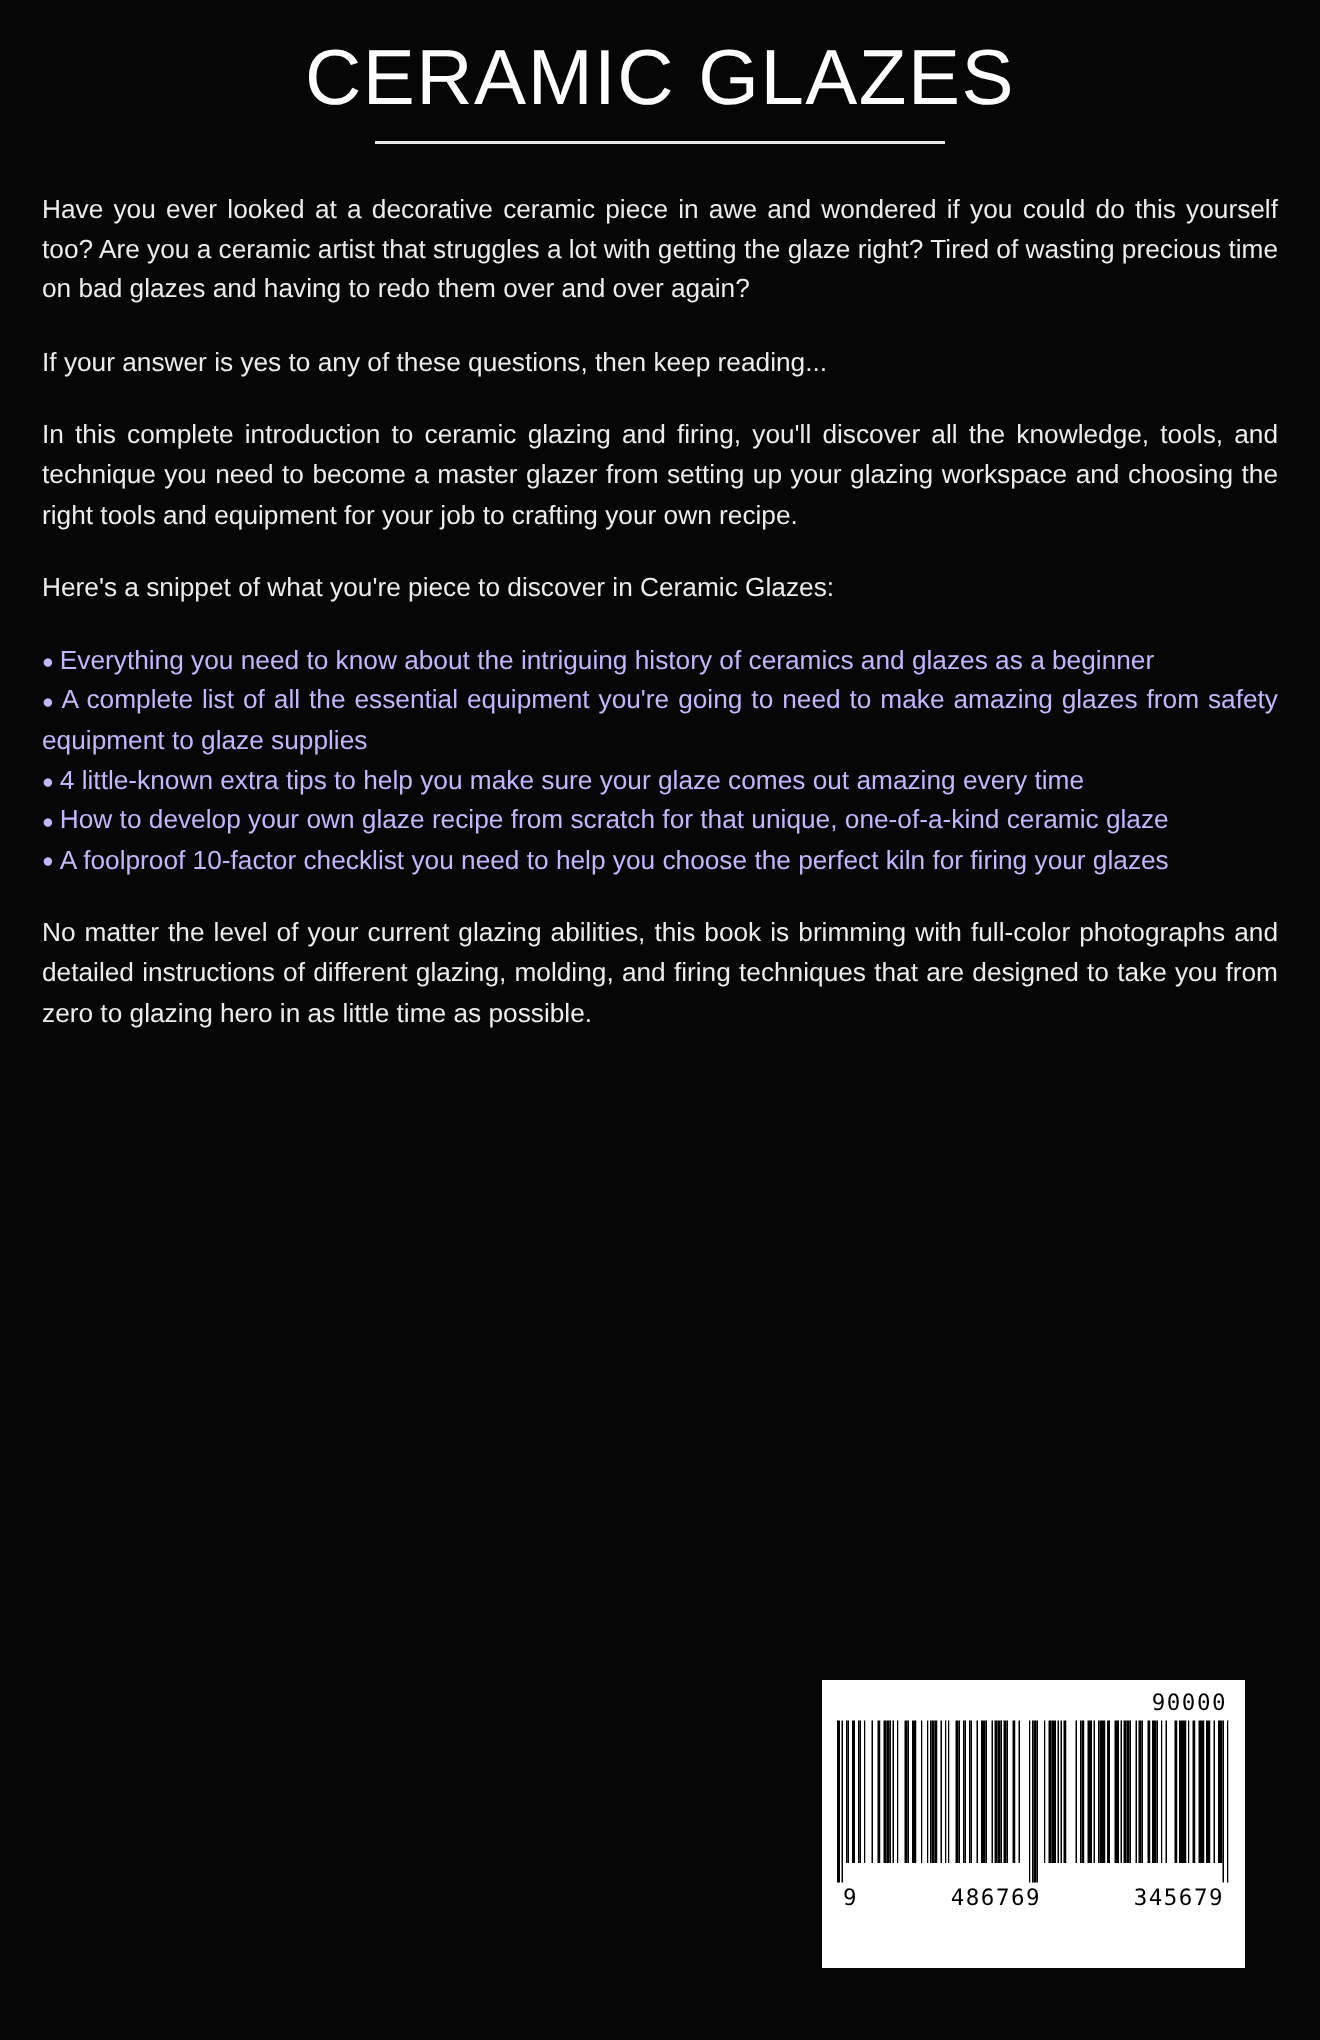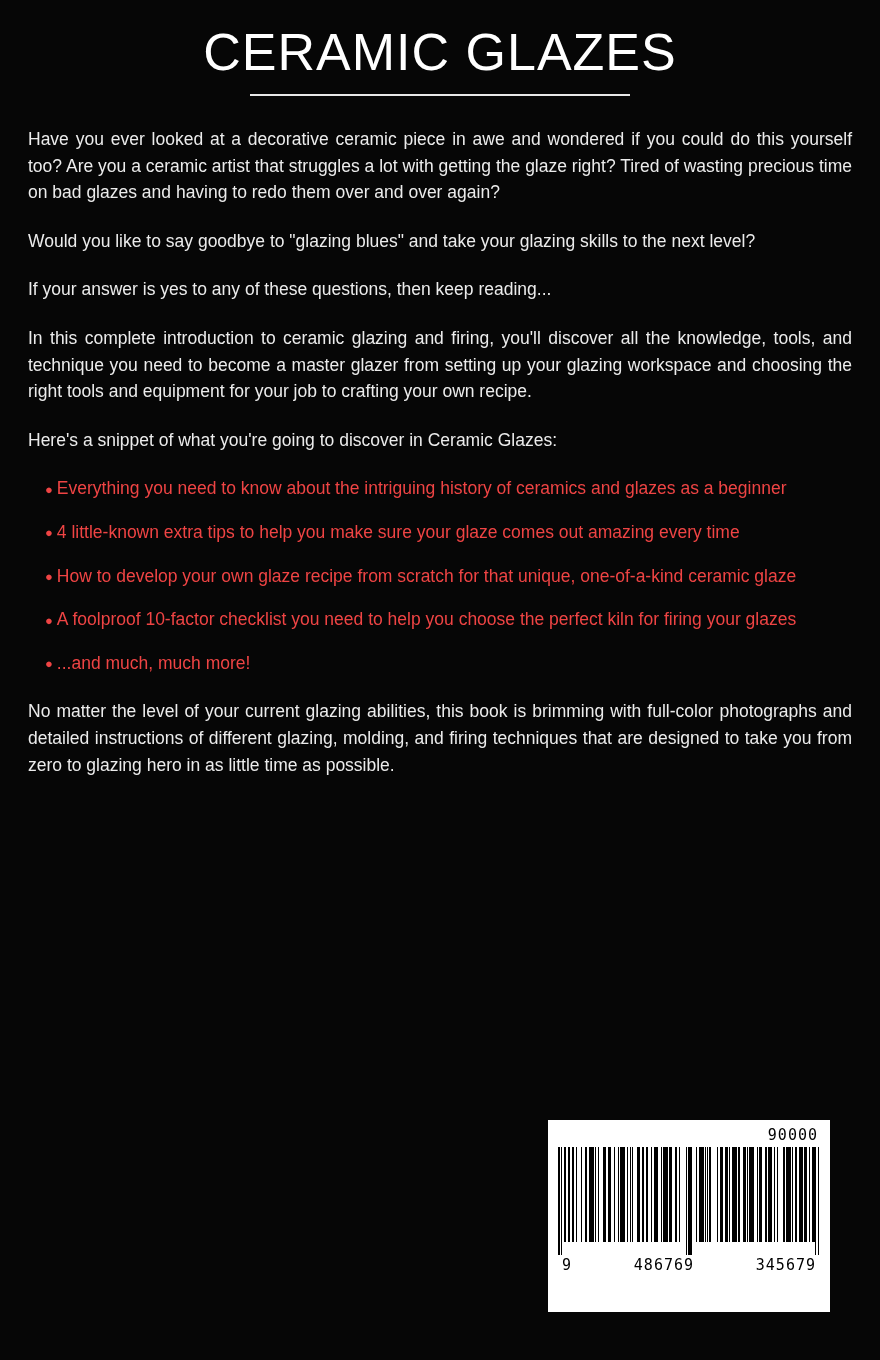--- a/index.html
+++ b/index.html
@@ -55,23 +55,23 @@
     margin-bottom: 18px;
   }
   .bullets {
     margin: 0 0 22px 0;
     padding: 0;
     list-style: none;
   }
   .bullets li {
     font-size: 17.5px;
     line-height: 1.52;
-    color: #ef4444;
+    color: #c4b5fd;
     text-align: justify;
-    margin: 17px;
+    margin: 0;
     padding: 0;
   }
   .bullets li .dot {
     font-size: 13px;
     vertical-align: middle;
     margin-right: 4px;
   }
   .barcode-wrap {
     position: absolute;
     left: 548px;
@@ -135,31 +135,30 @@
 
 <div class="page">
 
   <h1 class="title">CERAMIC GLAZES</h1>
   <div class="title-rule"></div>
 
   <div class="content">
 
 
     <p class="body">Have you ever looked at a decorative ceramic piece in awe and wondered if you could do this yourself too? Are you a ceramic artist that struggles a lot with getting the glaze right? Tired of wasting precious time on bad glazes and having to redo them over and over again?</p>
-    <p class="body">Would you like to say goodbye to "glazing blues" and take your glazing skills to the next level?</p>
     <p class="body">If your answer is yes to any of these questions, then keep reading...</p>
     <p class="body">In this complete introduction to ceramic glazing and firing, you'll discover all the knowledge, tools, and technique you need to become a master glazer from setting up your glazing workspace and choosing the right tools and equipment for your job to crafting your own recipe.</p>
-    <p class="body">Here's a snippet of what you're going to discover in Ceramic Glazes:</p>
+    <p class="body">Here's a snippet of what you're piece to discover in Ceramic Glazes:</p>
 
     <ul class="bullets">
       <li><span class="dot">●</span><span>Everything you need to know about the intriguing history of ceramics and glazes as a beginner</span></li>
+      <li><span class="dot">●</span><span>A complete list of all the essential equipment you're going to need to make amazing glazes from safety equipment to glaze supplies</span></li>
       <li><span class="dot">●</span><span>4 little-known extra tips to help you make sure your glaze comes out amazing every time</span></li>
       <li><span class="dot">●</span><span>How to develop your own glaze recipe from scratch for that unique, one-of-a-kind ceramic glaze</span></li>
       <li><span class="dot">●</span><span>A foolproof 10-factor checklist you need to help you choose the perfect kiln for firing your glazes</span></li>
-      <li><span class="dot">●</span><span>...and much, much more!</span></li>
     </ul>
 
     <p class="body last-para">No matter the level of your current glazing abilities, this book is brimming with full-color photographs and detailed instructions of different glazing, molding, and firing techniques that are designed to take you from zero to glazing hero in as little time as possible.</p>
   </div>
 
   <div class="barcode-wrap">
     <p class="price-code">90000</p>
     <div class="bars" id="bars">
         <div class="bar" style="width: 2.4px;"></div>
         <div class="space" style="width: 1.2px;"></div>

